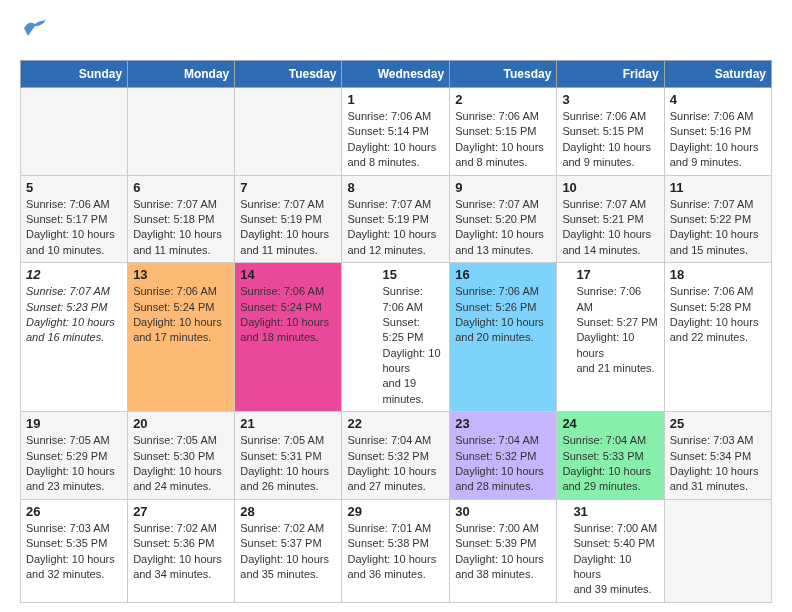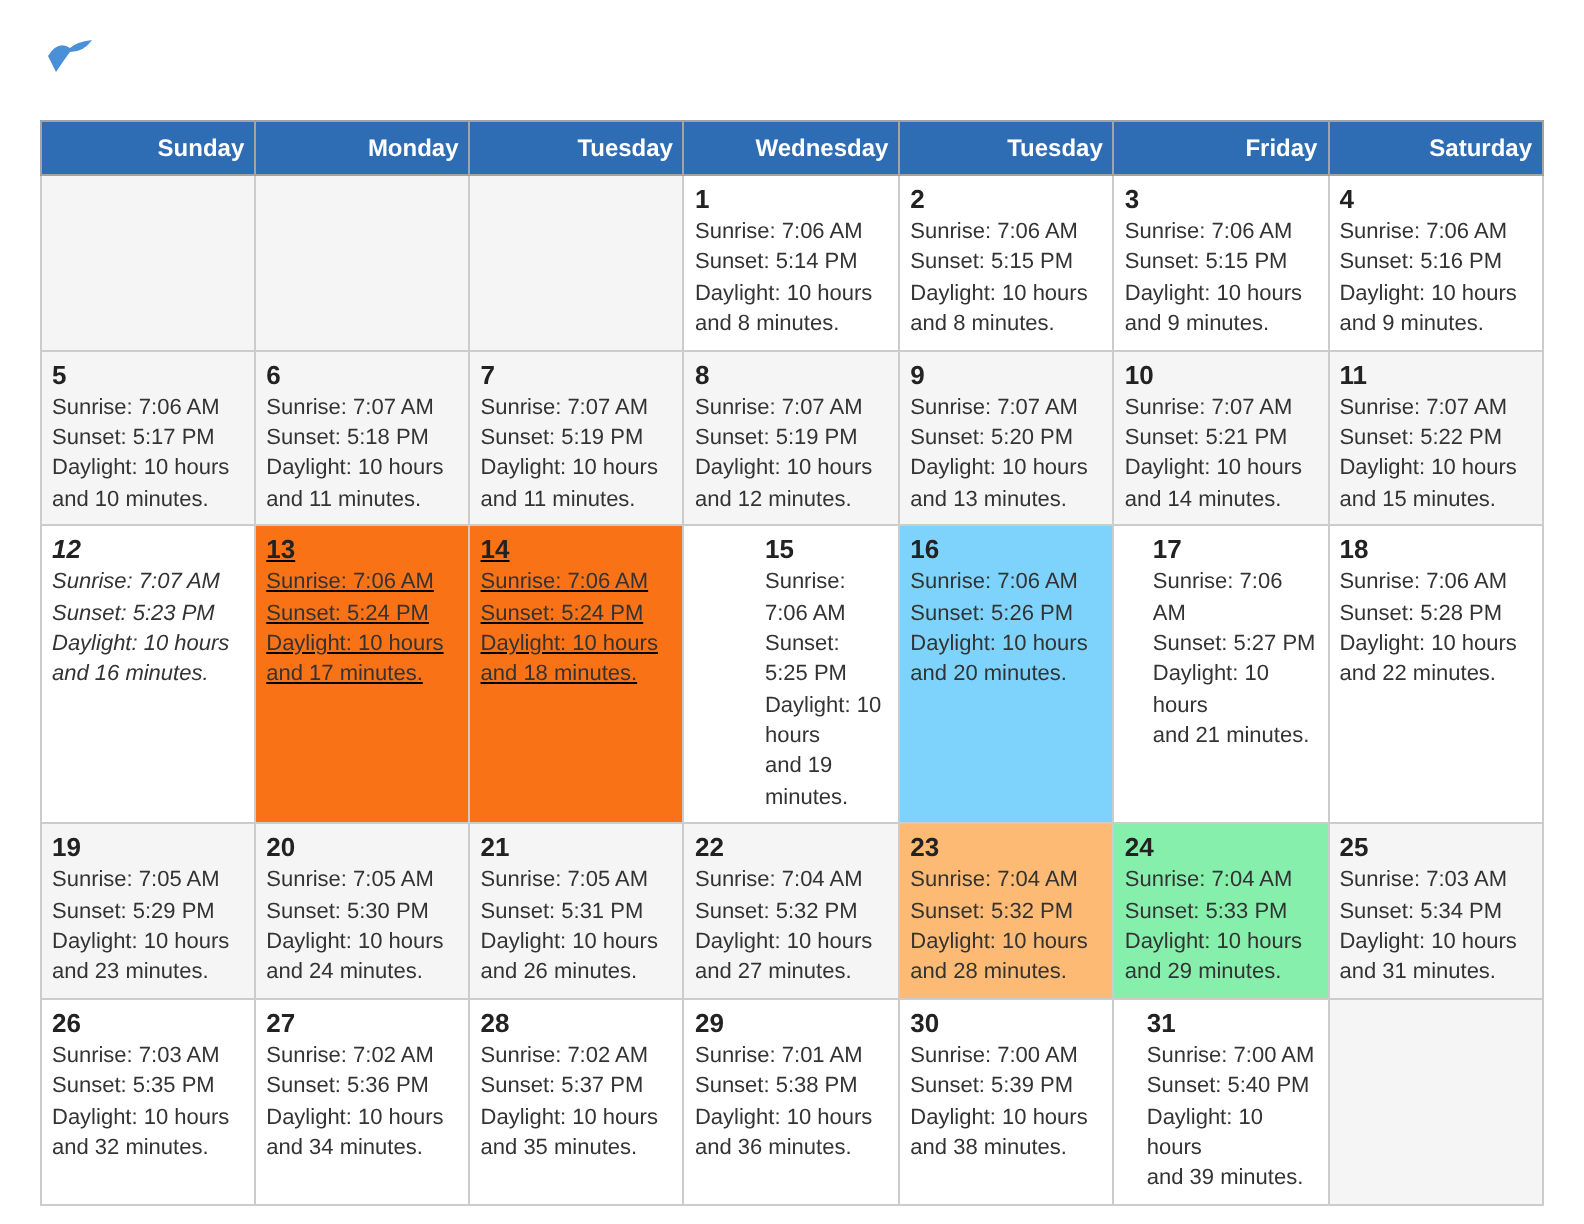--- a/index.html
+++ b/index.html
@@ -159,25 +159,25 @@
         <td style="background: rgb(245, 245, 245);">
           <span class="day-num">11</span>
           <div class="day-info">Sunrise: 7:07 AM<br>Sunset: 5:22 PM<br>Daylight: 10 hours<br>and 15 minutes.</div>
         </td>
       </tr>
       <tr>
         <td style="background: rgb(255, 255, 255); font-style: italic;">
           <span class="day-num">12</span>
           <div class="day-info">Sunrise: 7:07 AM<br>Sunset: 5:23 PM<br>Daylight: 10 hours<br>and 16 minutes.</div>
         </td>
-        <td style="background: #f97316; text-decoration: underline;">
+        <td style="background: #fdba74;">
           <span class="day-num">13</span>
           <div class="day-info">Sunrise: 7:06 AM<br>Sunset: 5:24 PM<br>Daylight: 10 hours<br>and 17 minutes.</div>
         </td>
-        <td style="background: #f97316; text-decoration: underline;">
+        <td style="background: #ec4899;">
           <span class="day-num">14</span>
           <div class="day-info">Sunrise: 7:06 AM<br>Sunset: 5:24 PM<br>Daylight: 10 hours<br>and 18 minutes.</div>
         </td>
         <td style="background: rgb(255, 255, 255); padding-left: 40px;">
           <span class="day-num">15</span>
           <div class="day-info">Sunrise: 7:06 AM<br>Sunset: 5:25 PM<br>Daylight: 10 hours<br>and 19 minutes.</div>
         </td>
         <td style="background: #7dd3fc;">
           <span class="day-num">16</span>
           <div class="day-info">Sunrise: 7:06 AM<br>Sunset: 5:26 PM<br>Daylight: 10 hours<br>and 20 minutes.</div>
@@ -201,21 +201,21 @@
           <div class="day-info">Sunrise: 7:05 AM<br>Sunset: 5:30 PM<br>Daylight: 10 hours<br>and 24 minutes.</div>
         </td>
         <td style="background: rgb(245, 245, 245);">
           <span class="day-num">21</span>
           <div class="day-info">Sunrise: 7:05 AM<br>Sunset: 5:31 PM<br>Daylight: 10 hours<br>and 26 minutes.</div>
         </td>
         <td style="background: rgb(245, 245, 245);">
           <span class="day-num">22</span>
           <div class="day-info">Sunrise: 7:04 AM<br>Sunset: 5:32 PM<br>Daylight: 10 hours<br>and 27 minutes.</div>
         </td>
-        <td style="background: #fdba74;">
+        <td style="background: #c4b5fd;">
           <span class="day-num">23</span>
           <div class="day-info">Sunrise: 7:04 AM<br>Sunset: 5:32 PM<br>Daylight: 10 hours<br>and 28 minutes.</div>
         </td>
         <td style="background: #86efac;">
           <span class="day-num">24</span>
           <div class="day-info">Sunrise: 7:04 AM<br>Sunset: 5:33 PM<br>Daylight: 10 hours<br>and 29 minutes.</div>
         </td>
         <td style="background: rgb(245, 245, 245);">
           <span class="day-num">25</span>
           <div class="day-info">Sunrise: 7:03 AM<br>Sunset: 5:34 PM<br>Daylight: 10 hours<br>and 31 minutes.</div>

